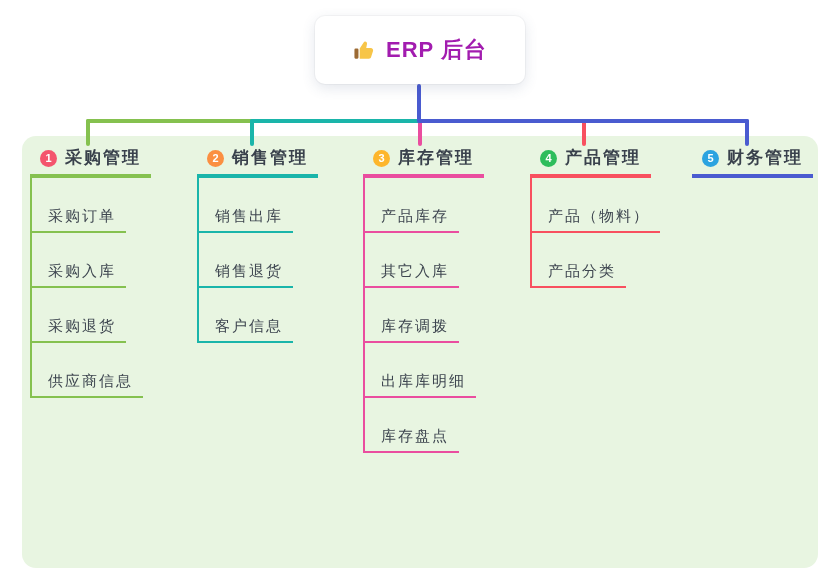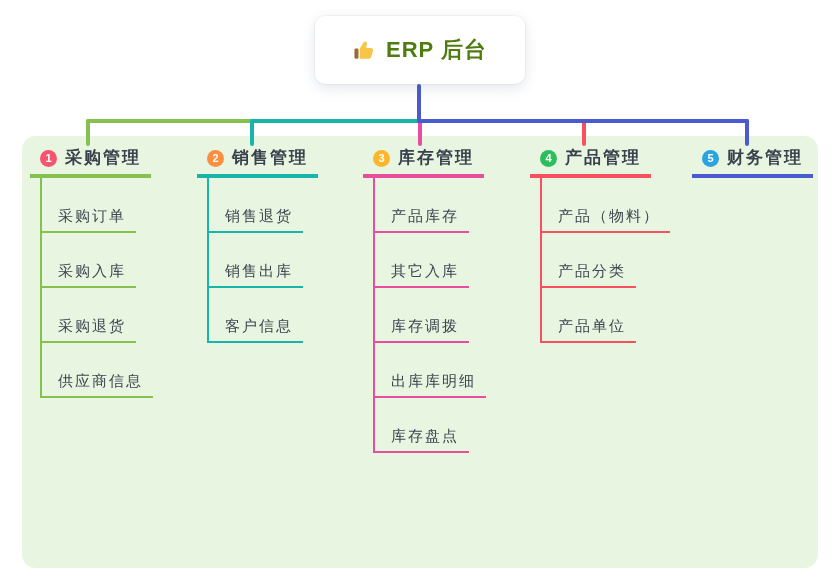--- a/index.html
+++ b/index.html
@@ -11,36 +11,36 @@
   .panel{
     position:absolute;left:22px;top:136px;width:796px;height:432px;
     background:#e8f5e1;border-radius:14px;z-index:0;
   }
   .conn{position:absolute;z-index:1;border-radius:2px}
   .root-node{
     position:absolute;left:315px;top:16px;width:210px;height:68px;
     background:#ffffff;border-radius:10px;
     box-shadow:0 4px 14px rgba(60,80,120,.14),0 0 0 1px rgba(0,0,0,.03);
     display:flex;align-items:center;justify-content:center;gap:10px;
-    font-size:22px;font-weight:600;color:#4d7c0f;z-index:3;letter-spacing:1px;
+    font-size:22px;font-weight:600;color:#a21caf;z-index:3;letter-spacing:1px;
   }
   .root-icon{display:flex;align-items:center}
   .branch{position:absolute;top:148px;z-index:2}
   .branch-header{
     display:inline-flex;align-items:center;gap:8px;
     padding:0 10px 6px 10px;border-bottom:4px solid var(--accent);
     font-size:17px;font-weight:600;letter-spacing:2px;color:#39414c;
     white-space:nowrap;line-height:20px;
   }
   .badge{
     flex:0 0 auto;width:17px;height:17px;border-radius:50%;
     background:var(--badge);color:#fff;font-size:11px;font-weight:700;
     display:flex;align-items:center;justify-content:center;letter-spacing:0;
   }
-  .items{margin-left:10px;border-left:2px solid var(--accent);width:max-content}
+  .items{margin-left:0;border-left:2px solid var(--accent);width:max-content}
   .item{height:55px;display:flex;align-items:flex-end}
   .item-label{
     padding:0 10px 6px 16px;border-bottom:2px solid var(--accent);
     font-size:15px;letter-spacing:2px;color:#3e4650;white-space:nowrap;line-height:18px;
   }
 </style>
 </head>
 <body>
 
 <div>
@@ -90,24 +90,24 @@
     </div>
   </div>
 
   <div class="branch" style="left: 197px; --accent: #1ab5aa;">
     <div class="branch-header">
       <span class="badge" style="--badge: #fb8f41;">2</span>
       <span>销售管理</span>
     </div>
     <div class="items">
       <div class="item">
-          <span class="item-label">销售退货</span>
+          <span class="item-label">销售出库</span>
         </div>
       <div class="item">
-          <span class="item-label">销售出库</span>
+          <span class="item-label">销售退货</span>
         </div>
       <div class="item">
           <span class="item-label">客户信息</span>
         </div>
     </div>
   </div>
 
   <div class="branch" style="left: 363px; --accent: #ea4d9f;">
     <div class="branch-header">
       <span class="badge" style="--badge: #fdb62c;">3</span>
@@ -137,23 +137,20 @@
       <span class="badge" style="--badge: #2ebd5c;">4</span>
       <span>产品管理</span>
     </div>
     <div class="items">
       <div class="item">
           <span class="item-label">产品（物料）</span>
         </div>
       <div class="item">
           <span class="item-label">产品分类</span>
         </div>
-      <div class="item">
-          <span class="item-label">产品单位</span>
-        </div>
     </div>
   </div>
 
   <div class="branch" style="left: 692px; --accent: #4a5bd0;">
     <div class="branch-header">
       <span class="badge" style="--badge: #2ba3e0;">5</span>
       <span>财务管理</span>
     </div>
   </div>
 

